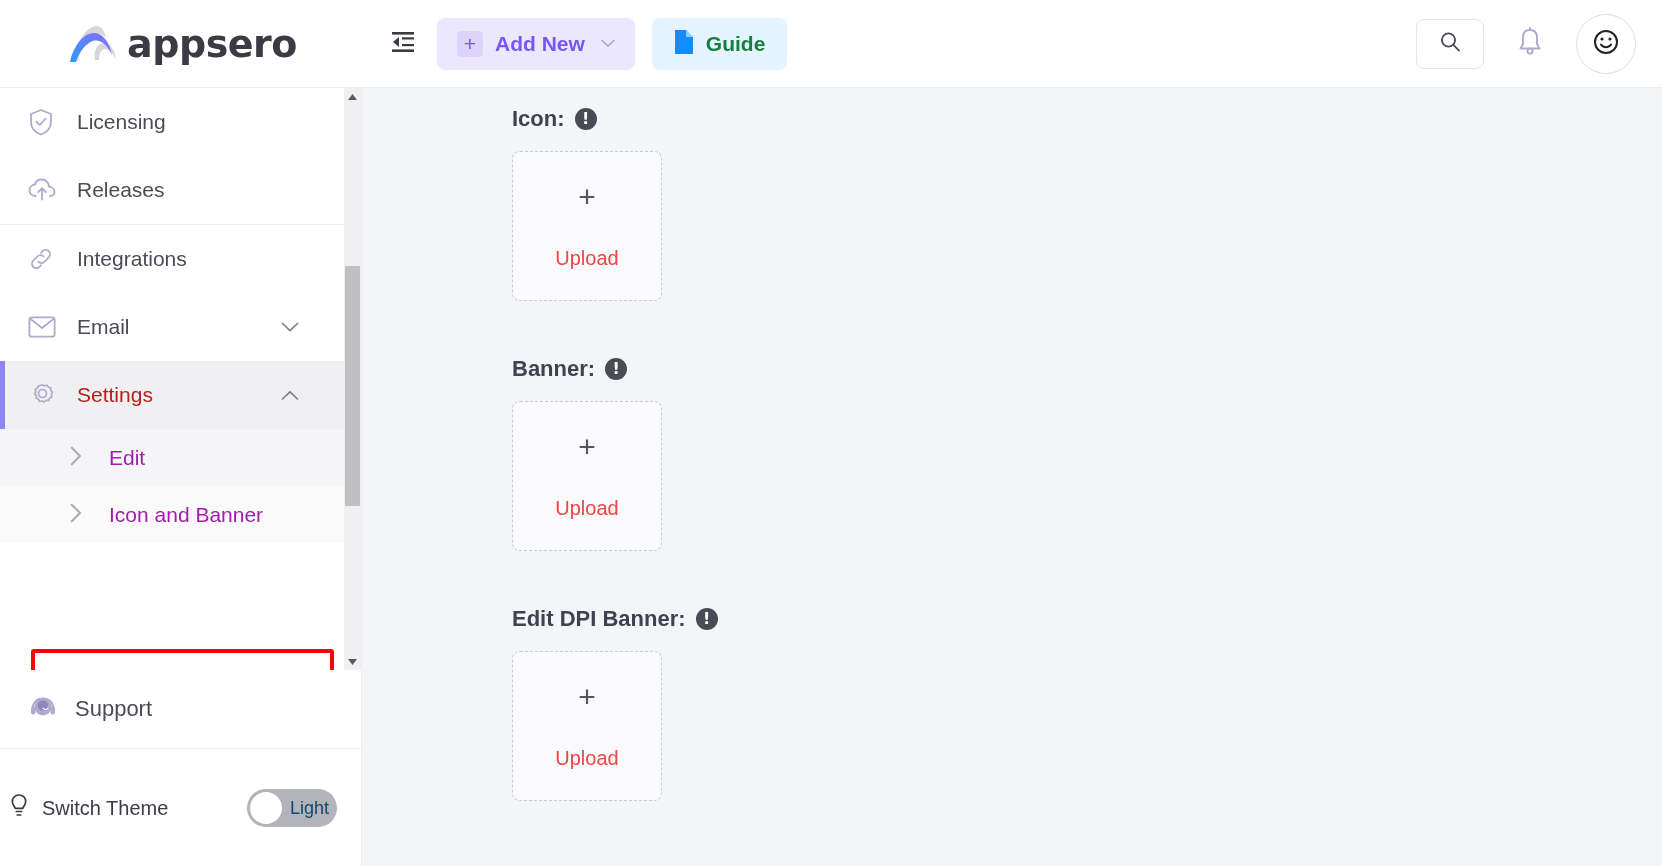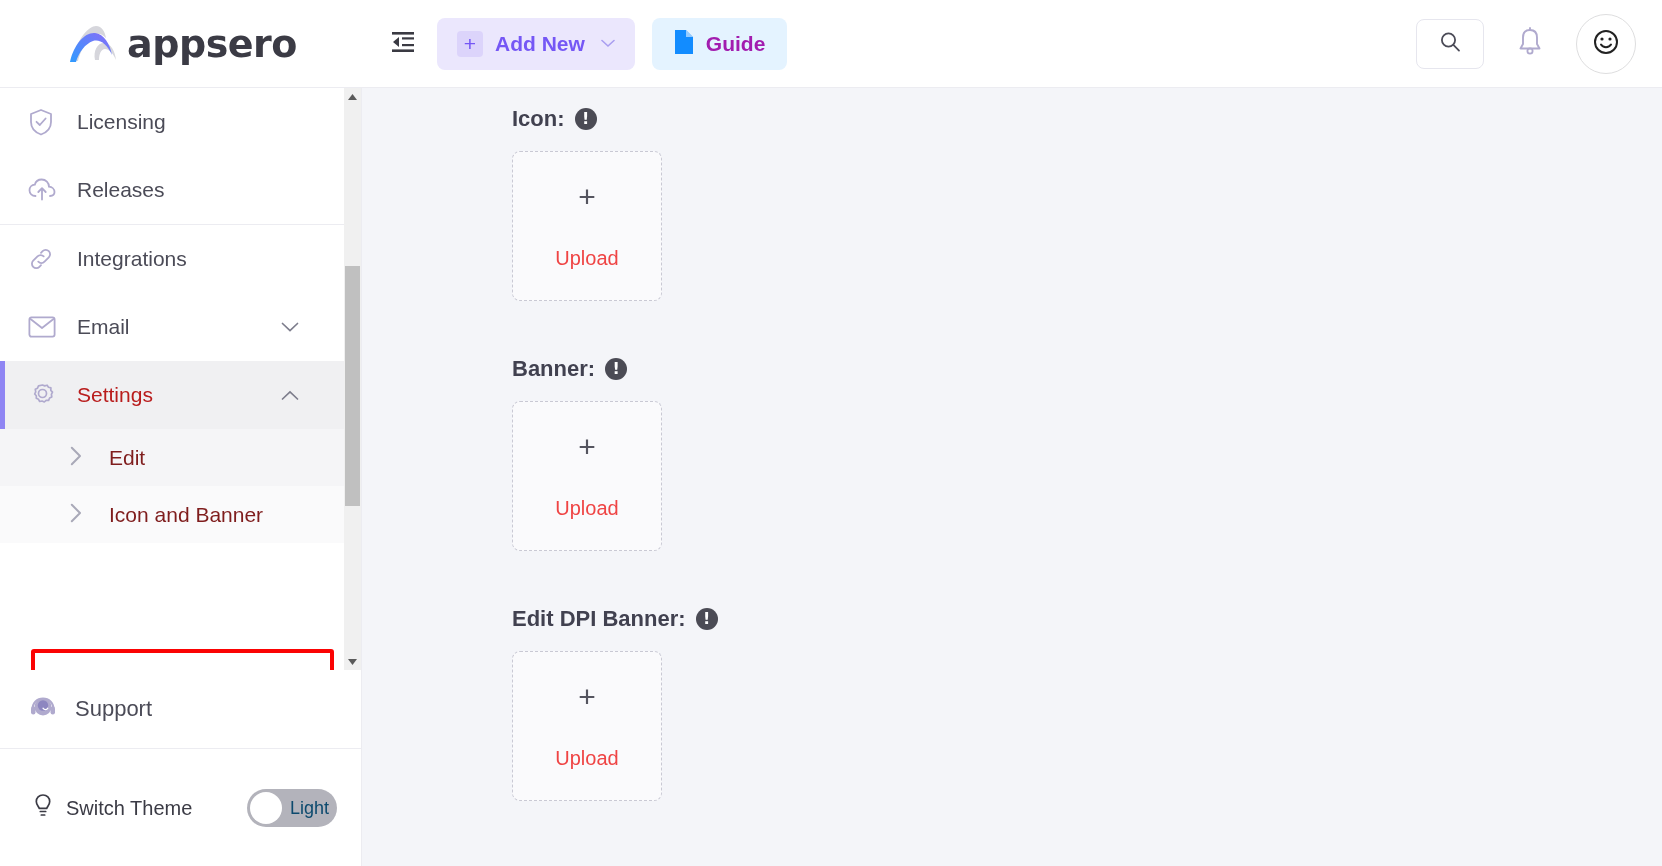--- a/index.html
+++ b/index.html
@@ -57,21 +57,21 @@
   .caret-down {
     width: 14px; height: 9px; margin-left: 4px; display:block;
   }
 
   .btn-guide {
     display: flex; align-items: center; gap: 12px;
     height: 52px; padding: 0 22px;
     background: #e4f3ff; border: none; border-radius: 8px;
     cursor: pointer;
   }
-  .btn-guide-label { font-size: 21px; font-weight: 700; color: #a21caf; }
+  .btn-guide-label { font-size: 21px; font-weight: 700; color: #15803d; }
 
   .topbar-right {
     margin-left: auto; display: flex; align-items: center;
     gap: 26px; padding-right: 26px;
   }
   .search-box {
     width: 68px; height: 50px;
     border: 1px solid #e6e6ee; border-radius: 8px; background: #fff;
     display: flex; align-items: center; justify-content: center;
     cursor: pointer;
@@ -128,21 +128,21 @@
   }
   .nav-item.active .ni-label { color: #b91c1c; }
 
   .nav-divider { height: 1px; background: #ececf1; margin: 0; }
 
   .sub-item {
     display: flex; align-items: center;
     height: 57px; padding-left: 70px;
     background: #f5f5f7; cursor: pointer; position: relative;
   }
-  .sub-item .si-label { margin-left: 26px; font-size: 21px; color: #7f1d1d; }
+  .sub-item .si-label { margin-left: 26px; font-size: 21px; color: #a21caf; }
   .sub-item.boxed {
     background: #fafafb;
   }
   .red-box {
     position: absolute; left: 31px; top: 561px;
     width: 303px; height: 57px;
     border: 4px solid #fb0303; border-radius: 3px;
     pointer-events: none;
   }
 
@@ -151,21 +151,21 @@
     width: 361px; height: 79px;
     display: flex; align-items: center; padding-left: 28px;
     background: #fff; cursor: pointer;
     border-bottom: 1px solid #ececf1;
   }
   .support-row .sr-label { margin-left: 17px; font-size: 22px; color: #4b4b57; }
 
   .theme-row {
     position: absolute; left: 0; top: 662px;
     width: 361px; height: 116px;
-    display: flex; align-items: center; padding-left: 32px;
+    display: flex; align-items: center; padding-left: 8px;
     background: #fff;
   }
   .theme-label { margin-left: 12px; font-size: 20px; color: #3b3b45; }
   .theme-toggle {
     margin-left: auto; margin-right: 24px;
     width: 90px; height: 38px; border-radius: 19px;
     background: #b3b3bb; display: flex; align-items: center;
     cursor: pointer; position: relative;
   }
   .toggle-knob {

